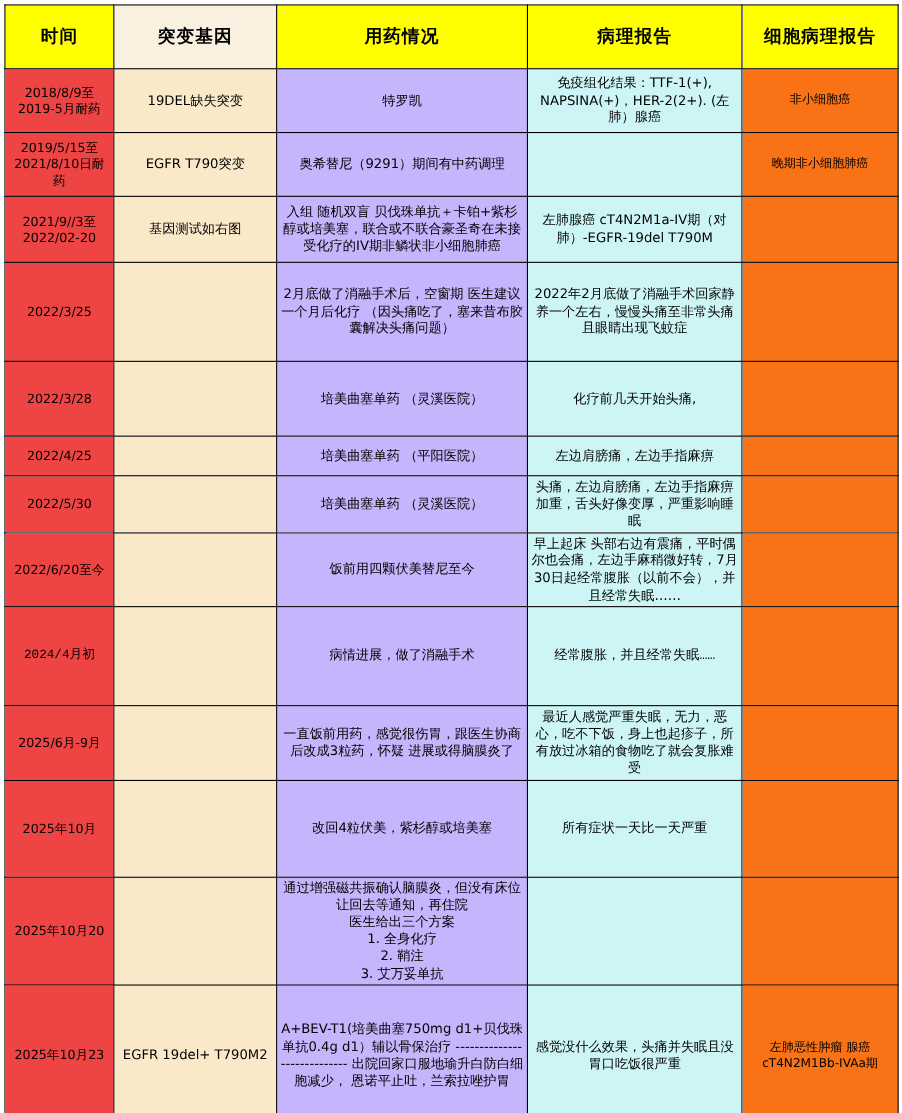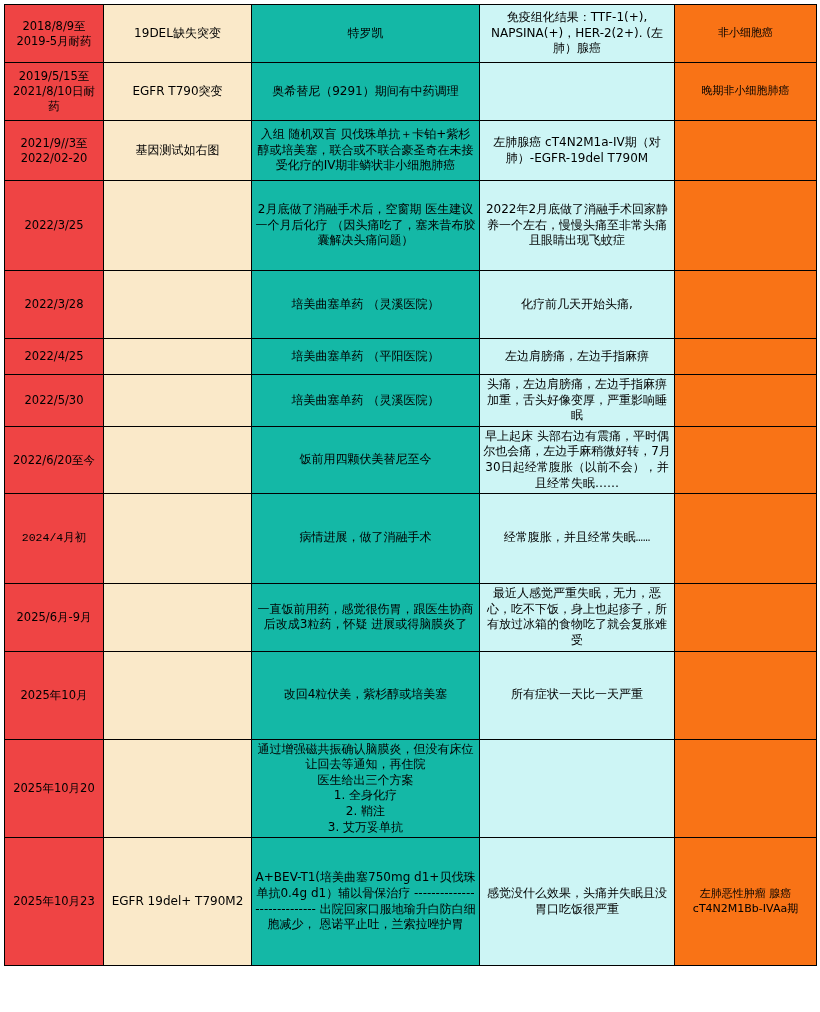--- a/index.html
+++ b/index.html
@@ -51,21 +51,21 @@
     font-size: 16px;
     height: 58px;
     letter-spacing: 1px;
   }
   td.h-yellow { background: #ffff00; }
   td.h-cream  { background: #faf0e0; }
 
   
   td.time { font-size: 11.5px; background: #ef4444; }
   td.gene { font-size: 12px;   background: #fae9c9; }
-  td.med  { font-size: 12px;   background: #14b8a6; }
+  td.med  { font-size: 12px;   background: #c4b5fd; }
   td.path { font-size: 12px;   background: #cdf5f5; }
   td.cyto { font-size: 11px;   background: #f97316; }
   td.left  { text-align: left; }
 
   
   tr.r0  td { height: 58px; }
   tr.r1  td { height: 58px; }
   tr.r2  td { height: 60px; }
   tr.r3  td { height: 90px; }
   tr.r4  td { height: 68px; }
@@ -85,20 +85,27 @@
 <div id="sheet">
   <table class="records">
     <colgroup>
       <col class="c-time">
       <col class="c-gene">
       <col class="c-med">
       <col class="c-path">
       <col class="c-cyto">
     </colgroup>
     <tbody>
+      <tr class="head">
+        <td class="h-yellow">时间</td>
+        <td class="h-cream">突变基因</td>
+        <td class="h-yellow">用药情况</td>
+        <td class="h-yellow">病理报告</td>
+        <td class="h-yellow">细胞病理报告</td>
+      </tr>
 
       <tr class="r0">
         <td class="time pre">2018/8/9至
 2019-5月耐药</td>
         <td class="gene pre">19DEL缺失突变</td>
         <td class="med pre">特罗凯</td>
         <td class="path pre">免疫组化结果：TTF-1(+),
 NAPSINA(+)，HER-2(2+). (左
 肺）腺癌</td>
         <td class="cyto pre">非小细胞癌</td>

